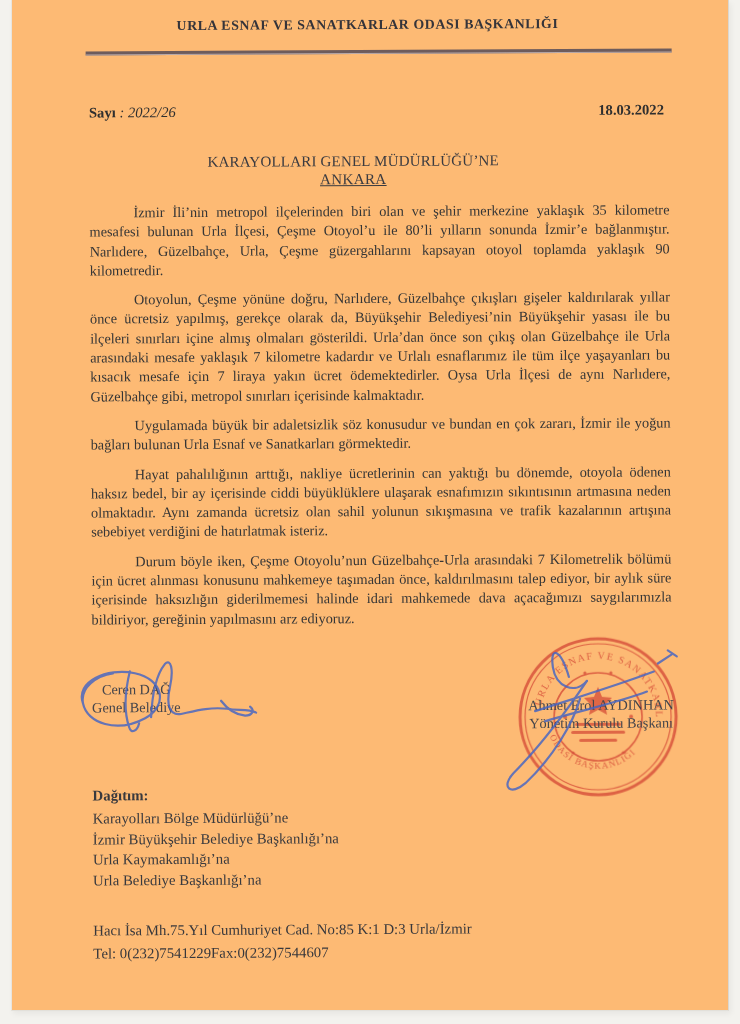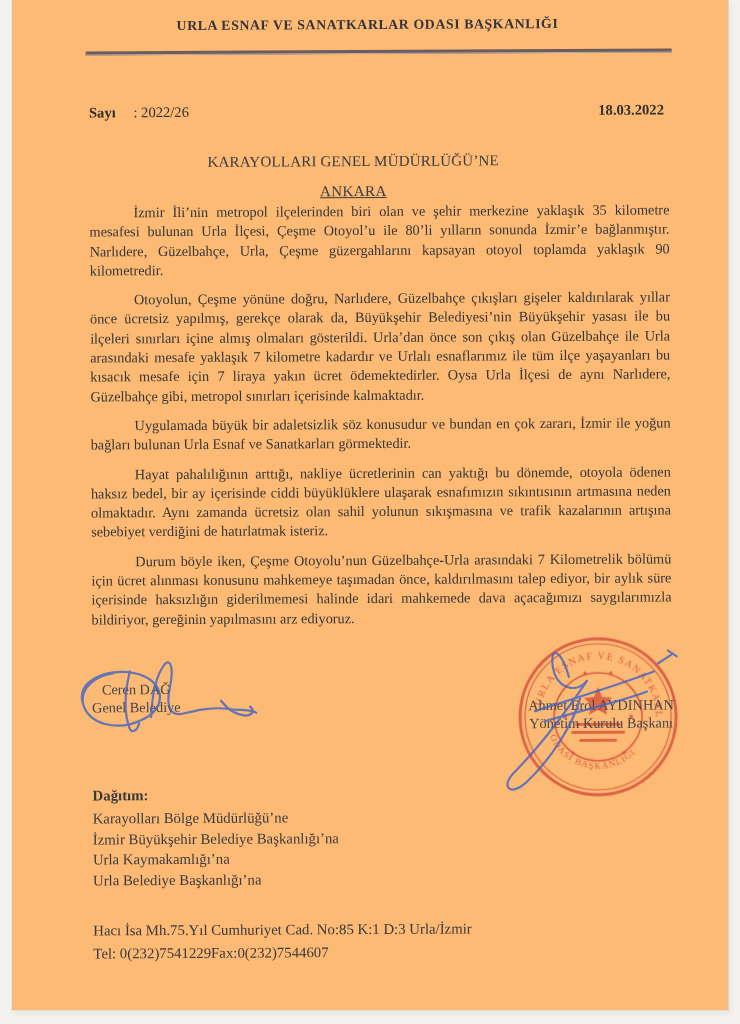--- a/index.html
+++ b/index.html
@@ -30,28 +30,28 @@
   .letterhead-rule{
     position:absolute;top:50px;left:76px;width:586px;height:3px;
     background:#6e5c5c;border-bottom:1px solid #b9aaaa;
   }
   .meta-row{
     position:absolute;top:103px;left:79px;right:62px;
     display:flex;justify-content:space-between;align-items:baseline;
     font-size:14.6px;
   }
   .ref-label{font-weight:bold;}
-  .ref-value{margin-left:14px;}
+  .ref-value{font-style:italic;}
   .date{font-weight:bold;}
   .addressee{
     position:absolute;top:153px;left:0;right:30px;
     text-align:center;font-size:15px;letter-spacing:0.2px;color:#3b3b40;
   }
   .addressee .city{
-    display:inline-block;margin-top:13px;text-decoration:underline;letter-spacing:0.4px;
+    display:inline-block;margin-top:1px;text-decoration:underline;letter-spacing:0.4px;
   }
   .body-text{
     position:absolute;top:202px;left:79px;width:580px;
     font-size:14.3px;line-height:19.3px;text-align:justify;color:#363636;
   }
   .body-text p{margin:0 0 10px 0;text-indent:44px;}
   .sig-area{position:absolute;top:616px;left:0;width:716px;height:200px;}
   .sig-block{position:absolute;font-size:14.3px;line-height:17.5px;color:#45454b;}
   .sig-left-block{left:79px;top:64px;text-align:center;}
   .sig-right-block{left:468px;top:82px;width:240px;text-align:center;}

